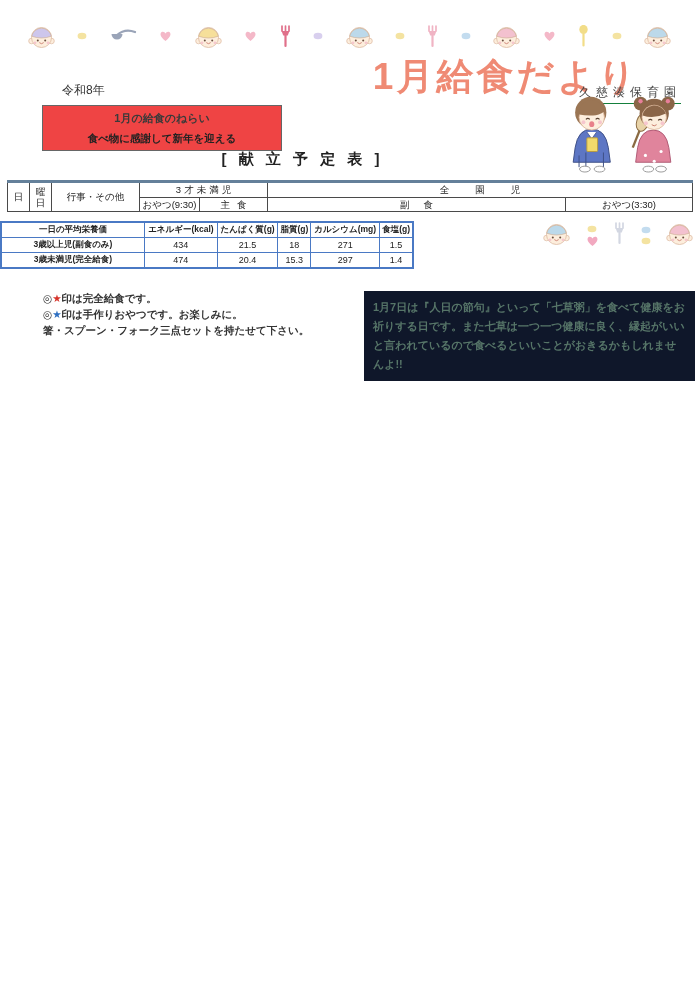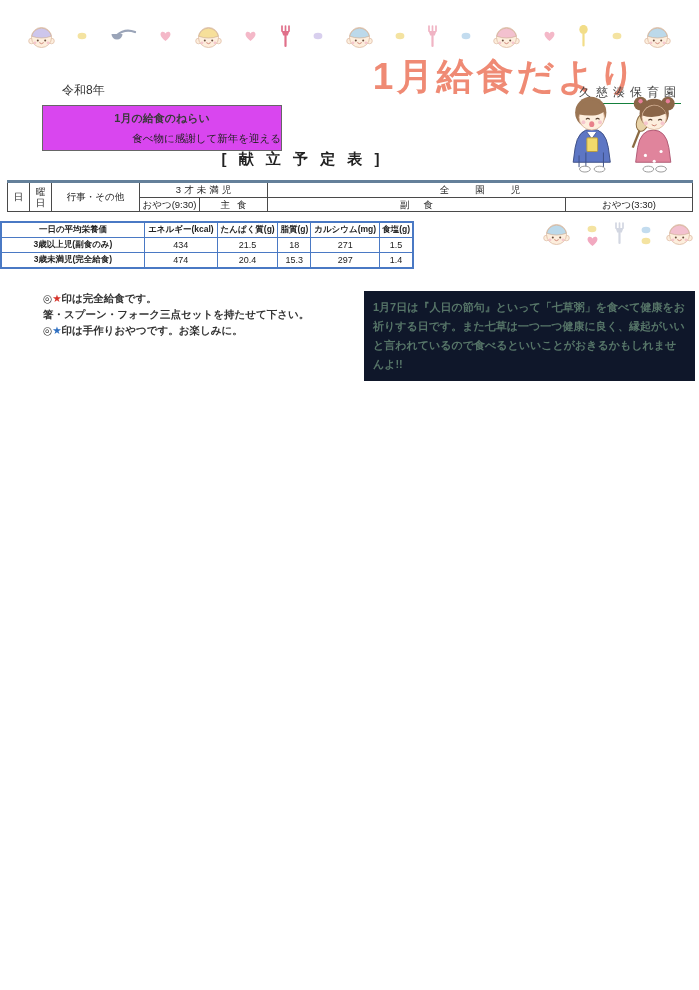--- a/index.html
+++ b/index.html
@@ -13,23 +13,23 @@
     padding:16px 28px 2px 28px;height:40px;}
   .decor-strip span{display:inline-flex;align-items:center;}
   
   .masthead{position:relative;height:118px;}
   .era{position:absolute;left:62px;top:24px;font-size:12px;color:#333;}
   .main-title{position:absolute;left:0;right:60px;top:-6px;text-align:right;
     font-size:37px;font-weight:bold;color:#ef8a74;letter-spacing:3px;padding-left:48px;}
   .school{position:absolute;right:18px;top:26px;font-size:12px;color:#444;
     letter-spacing:5px;border-bottom:1px solid #15803d;padding-bottom:2px;}
   .goal-box{position:absolute;left:42px;top:47px;width:238px;height:44px;
-    border:1.2px solid #666;text-align:center;background:#d946ef;}
+    border:1.2px solid #666;text-align:center;background:#ef4444;}
   .goal-box .gh{font-size:11px;font-weight:bold;color:#3a3a3a;margin-top:5px;}
-  .goal-box .gb{font-size:10.5px;font-weight:normal;color:#222;margin-top:6px;text-align:right;}
+  .goal-box .gb{font-size:10.5px;font-weight:bold;color:#222;margin-top:6px;}
   .kids-illust{position:absolute;right:14px;top:33px;}
   .plan-title{position:absolute;left:0;right:130px;top:92px;text-align:center;
     font-size:15px;font-weight:bold;letter-spacing:4px;color:#222;padding-left:36px;}
   
   table.menu{border-collapse:collapse;margin:4px 7px 0 7px;width:685px;
     table-layout:fixed;border:1.4px solid #444;border-top:3px solid #64809a;}
   table.menu th,table.menu td{border:1px solid #4a4a4a;padding:1px 3px;
     font-size:9px;line-height:11.5px;vertical-align:top;overflow:hidden;}
   table.menu thead th{text-align:center;vertical-align:middle;font-weight:normal;
     font-size:9.5px;padding:1px 2px;}
@@ -341,17 +341,17 @@
           <path d="M11.3 18.6 Q13.5 20.8 15.7 18.6" stroke="#c97d6d" stroke-width="0.9" fill="none"></path>
           <circle cx="7" cy="18.8" r="1.4" fill="#f6c6ce"></circle>
           <circle cx="20" cy="18.8" r="1.4" fill="#f6c6ce"></circle>
         </svg></span>
     </div>
 </div>
 
 <div class="bottom">
   <div class="notes">
       <div>◎<span class="star-red">★</span>印は完全給食です。</div>
+      <div>◎<span class="star-blue">★</span>印は手作りおやつです。お楽しみに。</div>
       <div>箸・スプーン・フォーク三点セットを持たせて下さい。</div>
-      <div>◎<span class="star-blue">★</span>印は手作りおやつです。お楽しみに。</div>
     </div>
   <div class="info-box">1月7日は『人日の節句』といって「七草粥」を食べて健康をお祈りする日です。また七草は一つ一つ健康に良く、縁起がいいと言われているので食べるといいことがおきるかもしれませんよ!!</div>
 </div>
 
 </body></html>

